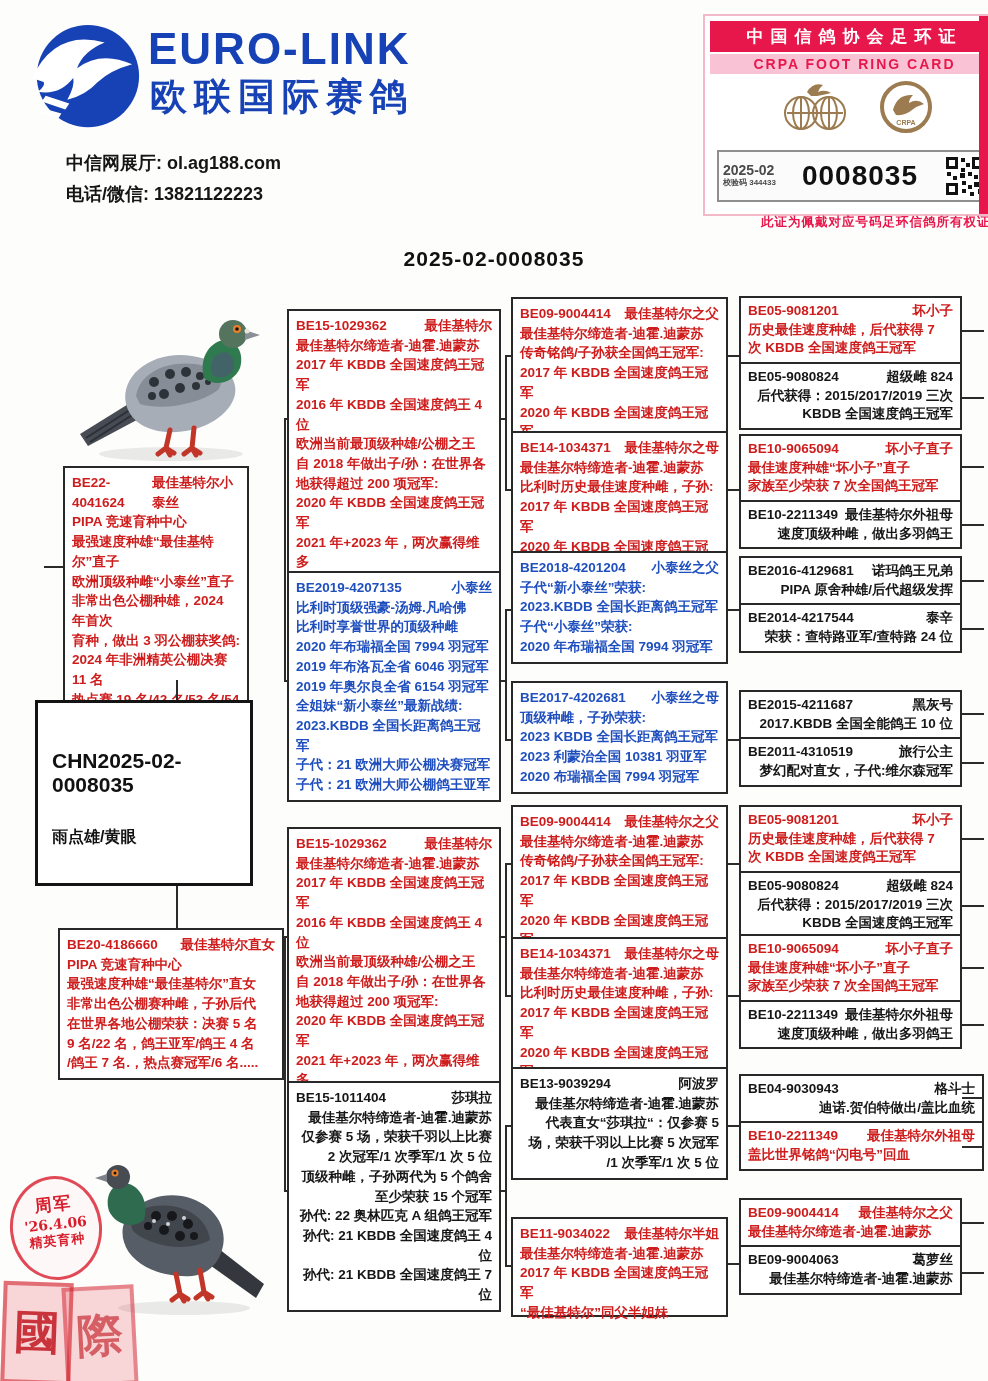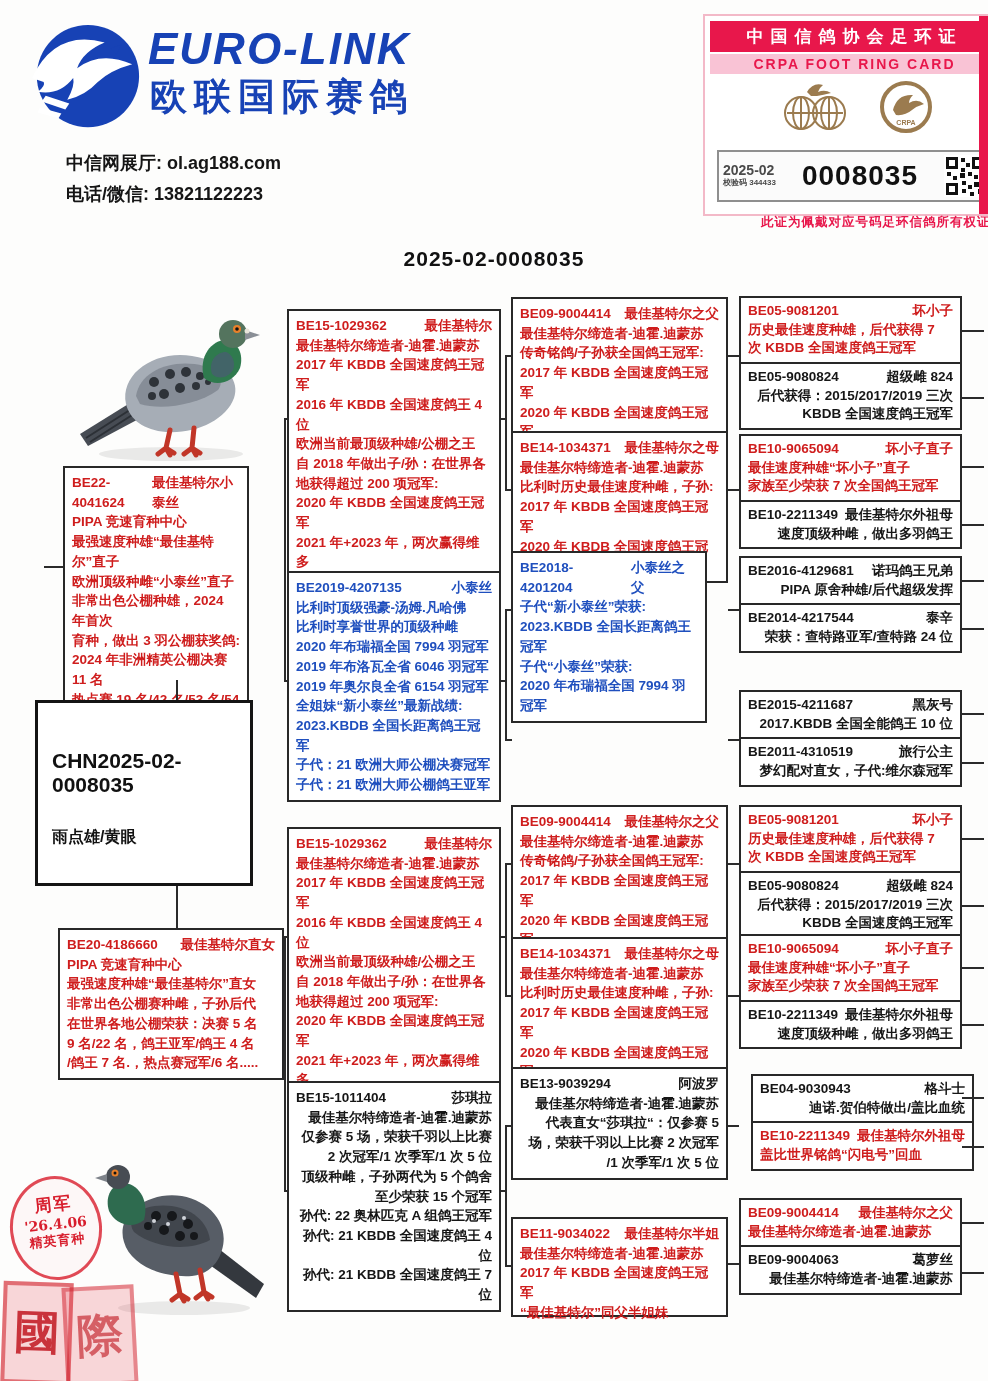--- a/index.html
+++ b/index.html
@@ -1,19 +1,19 @@
 <!DOCTYPE html>
 <html><head>
 <meta charset="utf-8">
 <style>
   html,body{margin:0;padding:0;background:#e9e9e9;}
   .page{position:relative;width:988px;height:1381px;background:#fdfdfc;margin:0 auto;
         font-family:"Liberation Sans","DejaVu Sans",sans-serif;overflow:hidden;}
   
-  .brand-en{position:absolute;left:148px;top:24px;font-size:44px;font-weight:bold;font-style:italic;
+  .brand-en{position:absolute;left:148px;top:24px;font-size:44px;font-weight:bold;
             color:#1742b5;letter-spacing:2px;}
   .brand-cn{position:absolute;left:150px;top:72px;font-size:37px;font-weight:bold;color:#1742b5;letter-spacing:7px;}
   .contact{position:absolute;left:66px;top:148px;font-size:18px;font-weight:bold;color:#151515;line-height:31px;}
   
   .card{position:absolute;left:703px;top:14px;width:303px;height:202px;background:#fff;
         border:2px solid #f3b9c8;box-sizing:border-box;}
   .card-strip{position:absolute;left:979px;top:16px;width:9px;height:198px;background:#e8174b;}
   .rc-title{margin:5px 5px 0 5px;background:#e8174b;color:#fff;font-size:17px;font-weight:bold;
             text-align:center;letter-spacing:7px;padding:4px 0;}
   .rc-sub{margin:2px 5px 0 5px;background:#f9c3d5;color:#e8174b;font-size:14px;font-weight:bold;
@@ -329,32 +329,44 @@
         <span>BE14-1034371</span>
         <span>最佳基特尔之母</span>
       </div>
     <div>
         <div>最佳基尔特缔造者-迪霍.迪蒙苏</div>
         <div>比利时历史最佳速度种雌，子孙:</div>
         <div>2017 年 KBDB 全国速度鸽王冠军</div>
         <div>2020 年 KBDB 全国速度鸽王冠军</div>
       </div>
   </div>
-  <div class="pbox blue" style="left:511px;top:551px;width:196px;">
+  <div class="pbox blue" style="left:511px;top:551px;width:217px;">
     <div class="trow">
         <span>BE2018-4201204</span>
         <span>小泰丝之父</span>
       </div>
     <div>
         <div>子代“新小泰丝”荣获:</div>
         <div>2023.KBDB 全国长距离鸽王冠军</div>
         <div>子代“小泰丝”荣获:</div>
         <div>2020 年布瑞福全国 7994 羽冠军</div>
       </div>
   </div>
+  <div class="pbox blue" style="left:511px;top:681px;width:217px;">
+    <div class="trow">
+        <span>BE2017-4202681</span>
+        <span>小泰丝之母</span>
+      </div>
+    <div>
+        <div>顶级种雌，子孙荣获:</div>
+        <div>2023 KBDB 全国长距离鸽王冠军</div>
+        <div>2023 利蒙治全国 10381 羽亚军</div>
+        <div>2020 布瑞福全国 7994 羽冠军</div>
+      </div>
+  </div>
   <div class="pbox red" style="left:511px;top:805px;width:217px;">
     <div class="trow">
         <span>BE09-9004414</span>
         <span>最佳基特尔之父</span>
       </div>
     <div>
         <div>最佳基特尔缔造者-迪霍.迪蒙苏</div>
         <div>传奇铭鸽/子孙获全国鸽王冠军:</div>
         <div>2017 年 KBDB 全国速度鸽王冠军</div>
         <div>2020 年 KBDB 全国速度鸽王冠军</div>
@@ -373,21 +385,21 @@
       </div>
   </div>
   <div class="pbox blk" style="left:511px;top:1067px;width:217px;">
     <div class="trow">
         <span>BE13-9039294</span>
         <span>阿波罗</span>
       </div>
     <div>
         <div>最佳基尔特缔造者-迪霍.迪蒙苏</div>
         <div>代表直女“莎琪拉“：仅参赛 5</div>
-        <div>场，荣获千羽以上比赛 2 次冠军</div>
+        <div>场，荣获千羽以上比赛 5 次冠军</div>
         <div>/1 次季军/1 次 5 位</div>
       </div>
   </div>
   <div class="pbox red" style="left:511px;top:1217px;width:217px;height:100px;">
     <div class="trow">
         <span>BE11-9034022</span>
         <span>最佳基特尔半姐</span>
       </div>
     <div>
         <div>最佳基尔特缔造者-迪霍.迪蒙苏</div>
@@ -515,21 +527,21 @@
     <div class="sub blk">
       <div class="trow">
           <span>BE10-2211349</span>
           <span>最佳基特尔外祖母</span>
         </div>
       <div>
           <div>速度顶级种雌，做出多羽鸽王</div>
         </div>
     </div>
   </div>
-  <div class="pair" style="left:739px;top:1074px;width:223px;margin-left:12px;">
+  <div class="pair" style="left:739px;top:1074px;width:245px;">
     <div class="sub blk">
       <div class="trow">
           <span>BE04-9030943</span>
           <span>格斗士</span>
         </div>
       <div>
           <div>迪诺.贺伯特做出/盖比血统</div>
         </div>
     </div>
     <div class="sub red">

